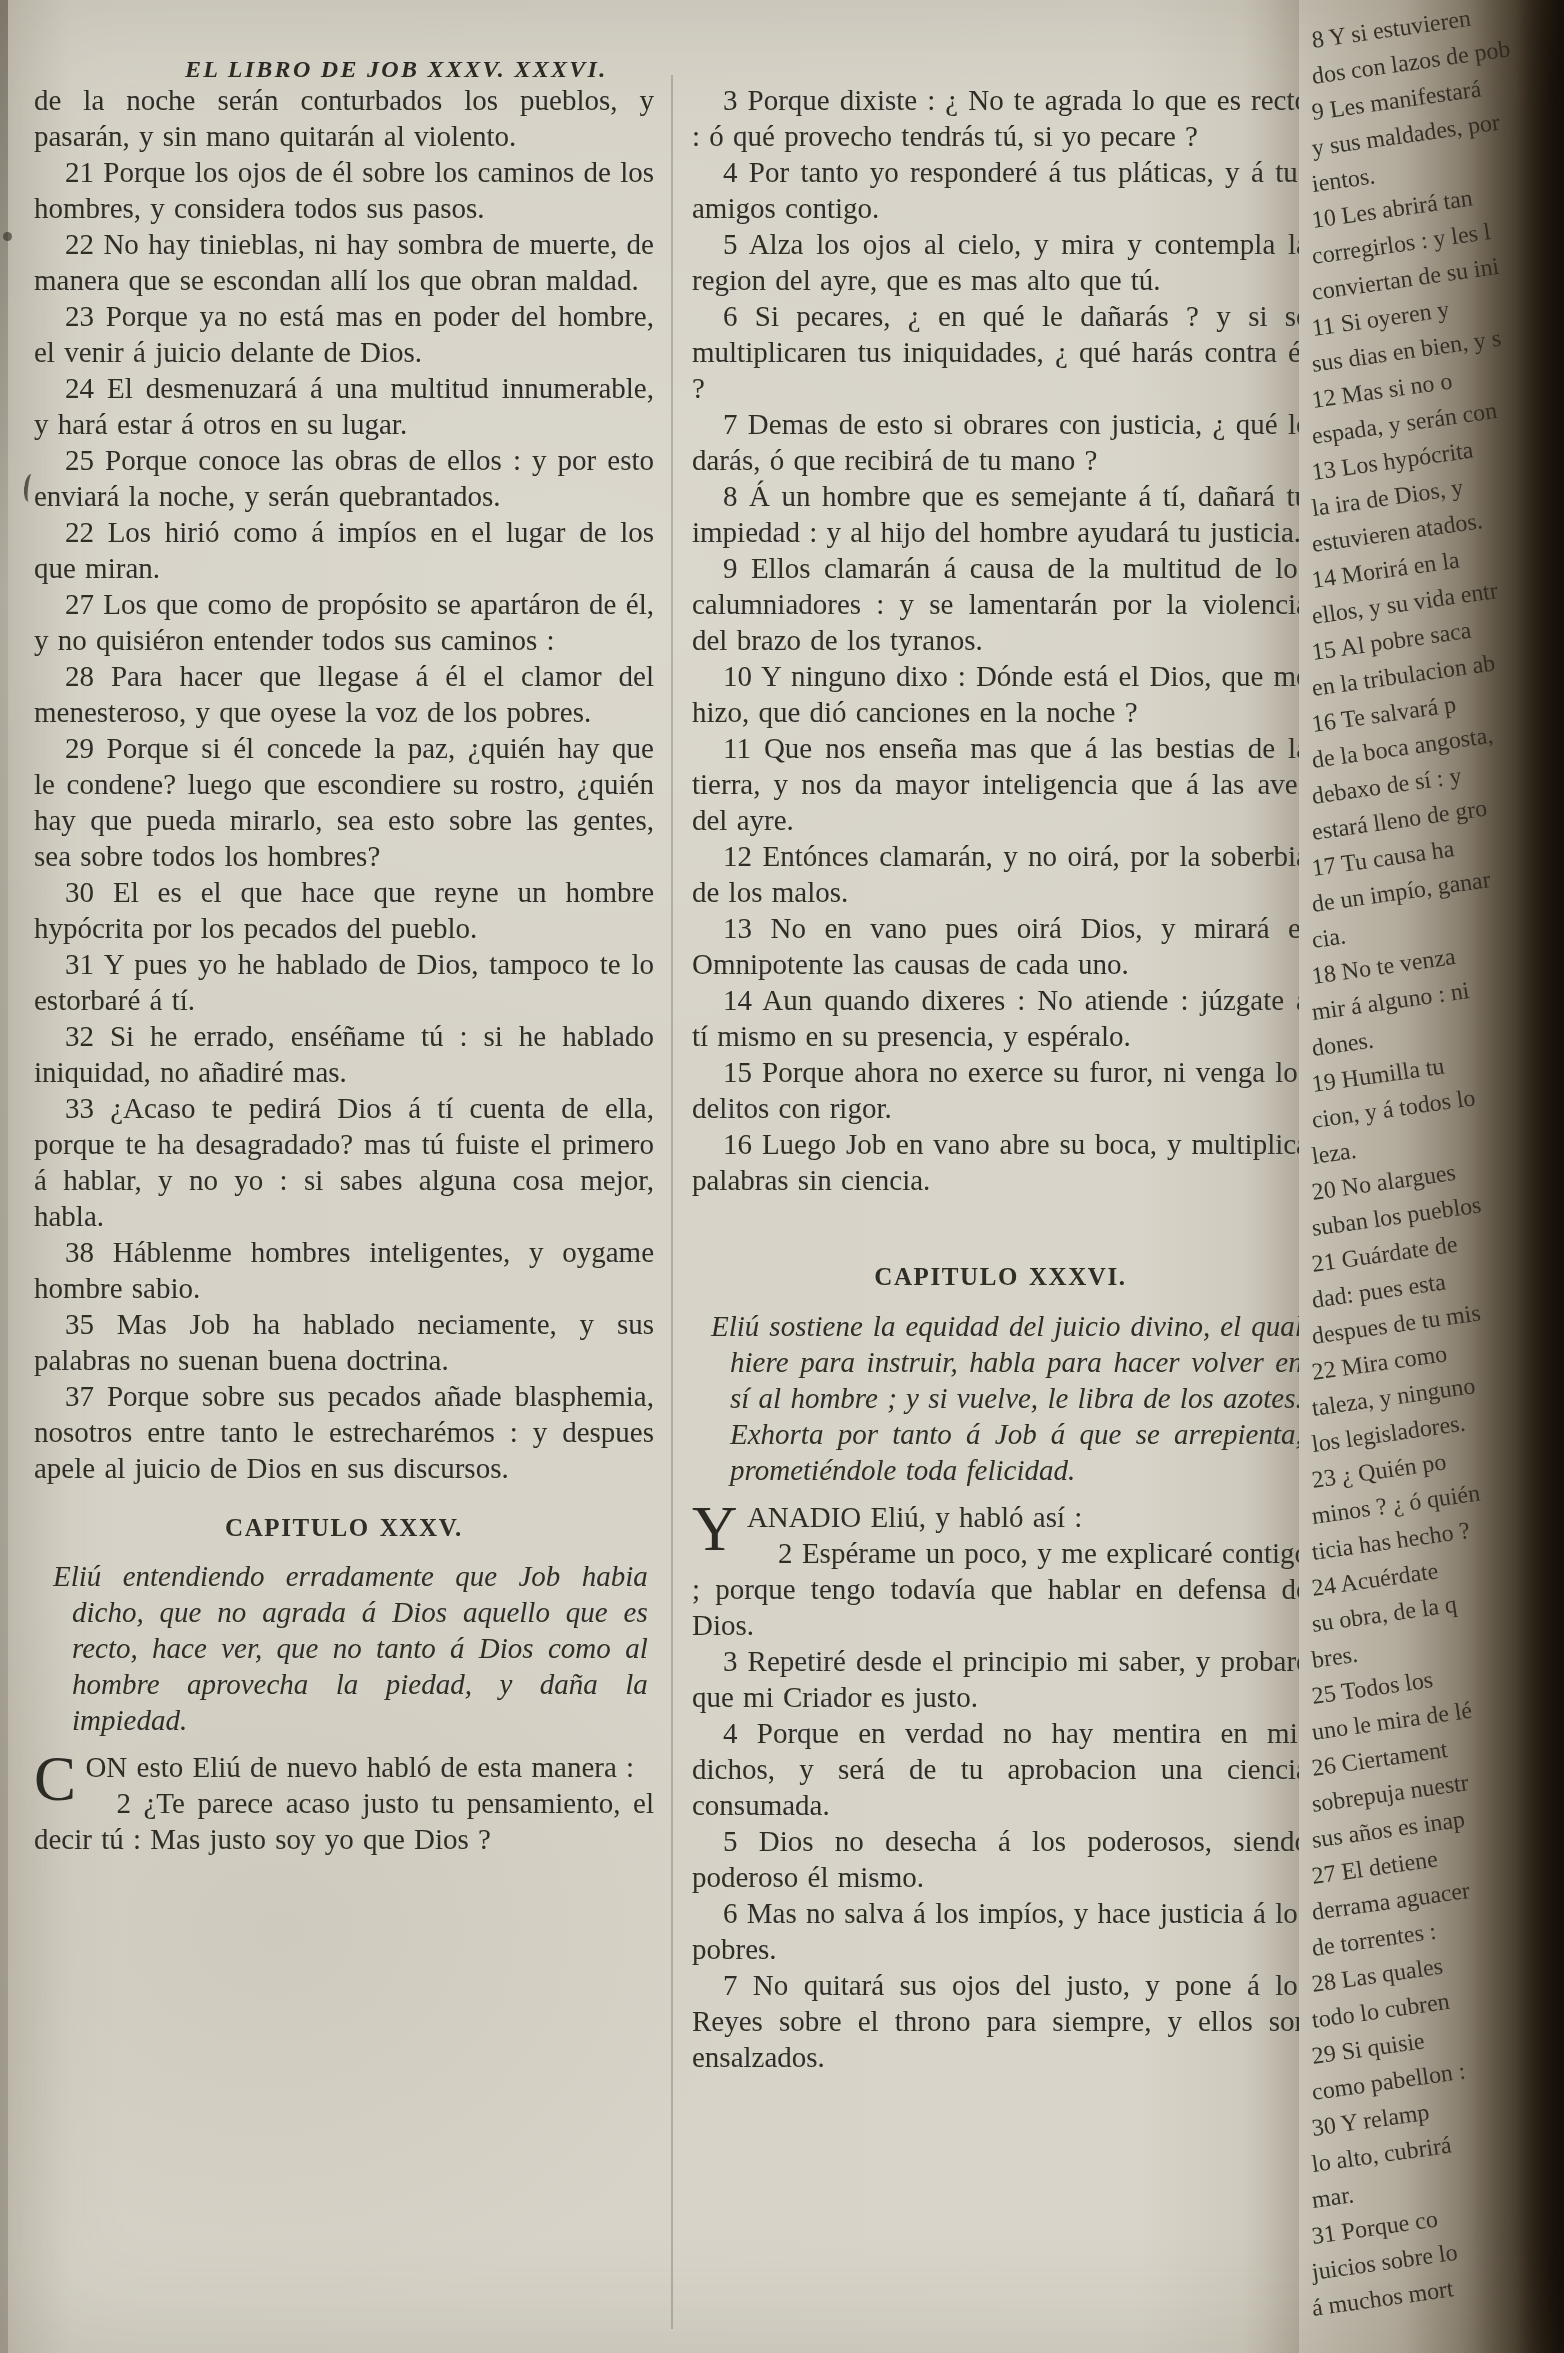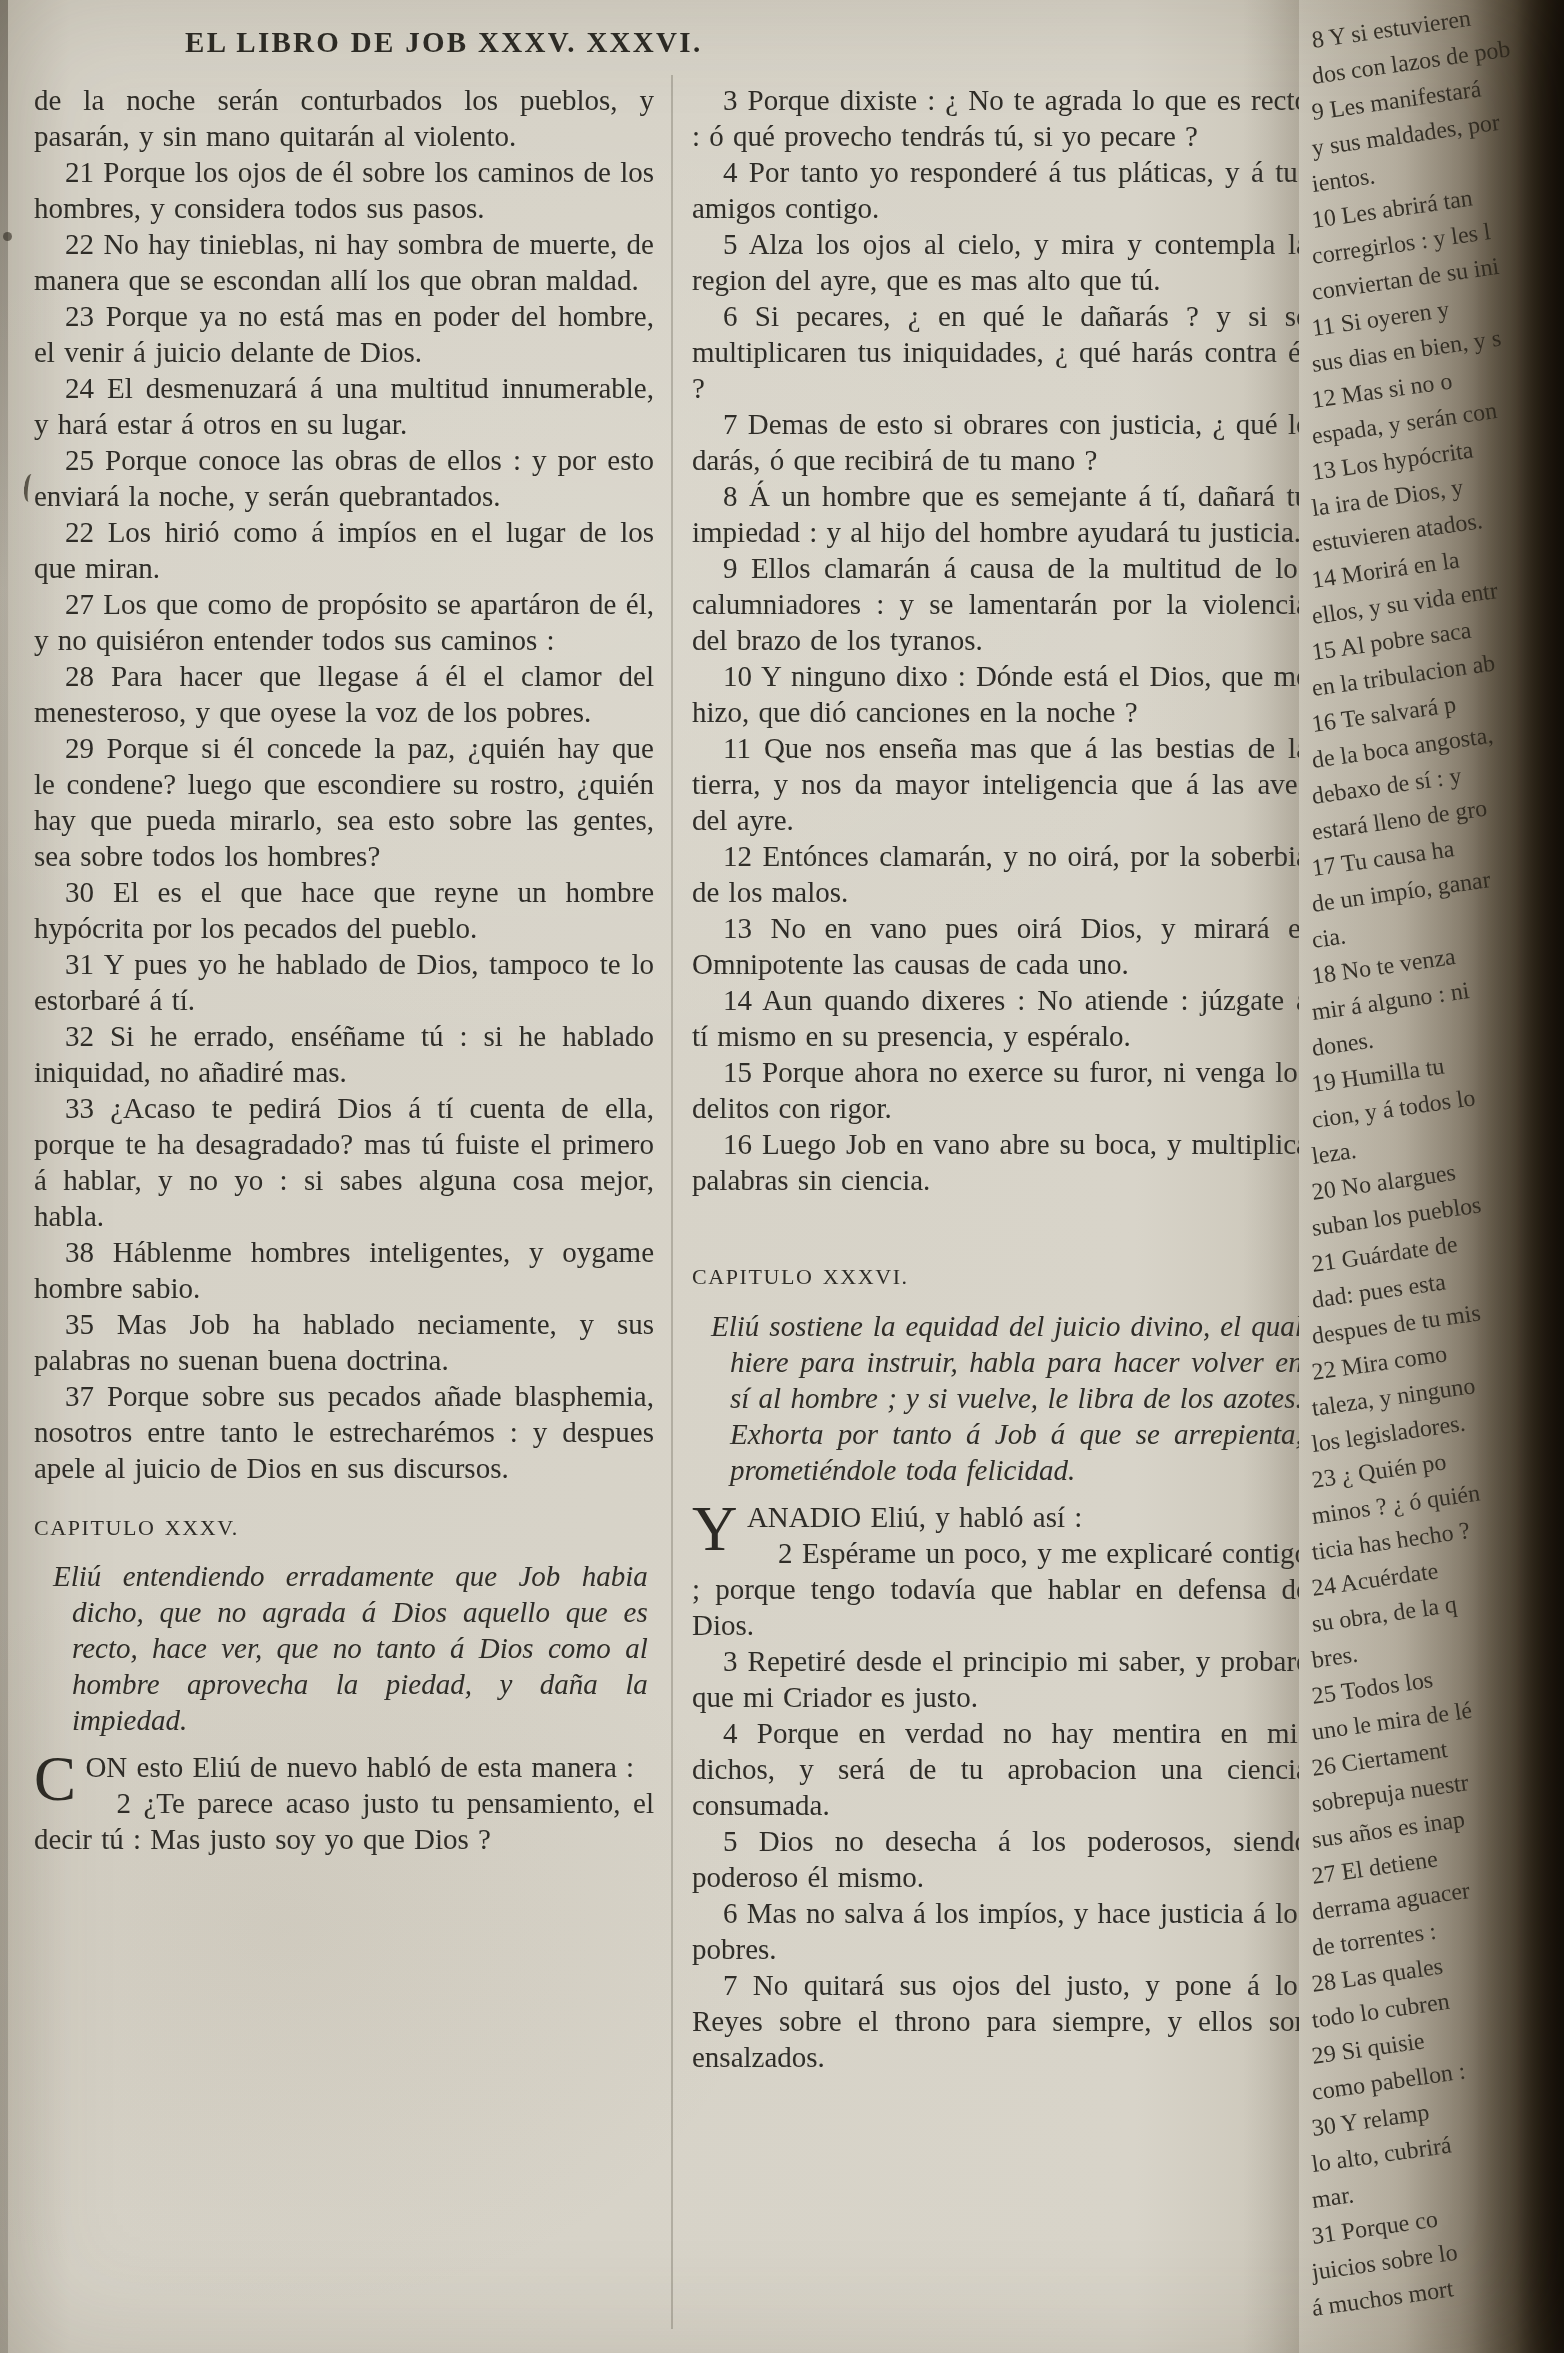--- a/index.html
+++ b/index.html
@@ -19,36 +19,36 @@
   }
   .page::after {
     content: ""; position: absolute; inset: 0; pointer-events: none;
     box-shadow: inset 0 0 117px rgba(85,74,52,0.18);
   }
   .edge-left {
     position: absolute; left: 0; top: 0; width: 7.8px; height: 100%;
     background: linear-gradient(to bottom, rgba(50,44,34,0.45), rgba(50,44,34,0.10) 25%, rgba(50,44,34,0.22) 100%);
   }
   .running-head {
-    position: absolute; left: 185px; top: 26px;
-    font-size: 29px; font-weight: 700; letter-spacing: 2.3px;
-    white-space: nowrap; color: #2c2a25;
+    position: absolute; left: 185px; top: 56px;
+    font-size: 24px; font-weight: 700; letter-spacing: 2.3px;
+    white-space: nowrap; color: #2c2a25; font-style: italic;
   }
   .col {
     position: absolute; top: 82px;
     font-size: 29px; line-height: 36px; word-spacing: 2px;
     text-align: justify;
   }
   .col-left  { left: 34px;  width: 620px; }
   .col-center{ left: 692px; width: 617px; }
   .col p { margin: 0; }
   .verse { text-indent: 31px; }
   .verse.cont { text-indent: 0; }
   .chapter-heading {
-    font-size: 22px; font-weight: 400; 
+    font-size: 25px; font-weight: 700; text-align: center;
     letter-spacing: 1.6px; margin: 23.5px 0 12.5px; line-height: 36px;
   }
   .col-center .chapter-heading { margin-top: 61px; }
   .summary {
     font-style: italic;
     padding-left: 38px; padding-right: 6.3px; text-indent: -19px;
     margin-bottom: 11px !important;
   }
   .dropcap-para { text-indent: 0; }
   .dropcap {

